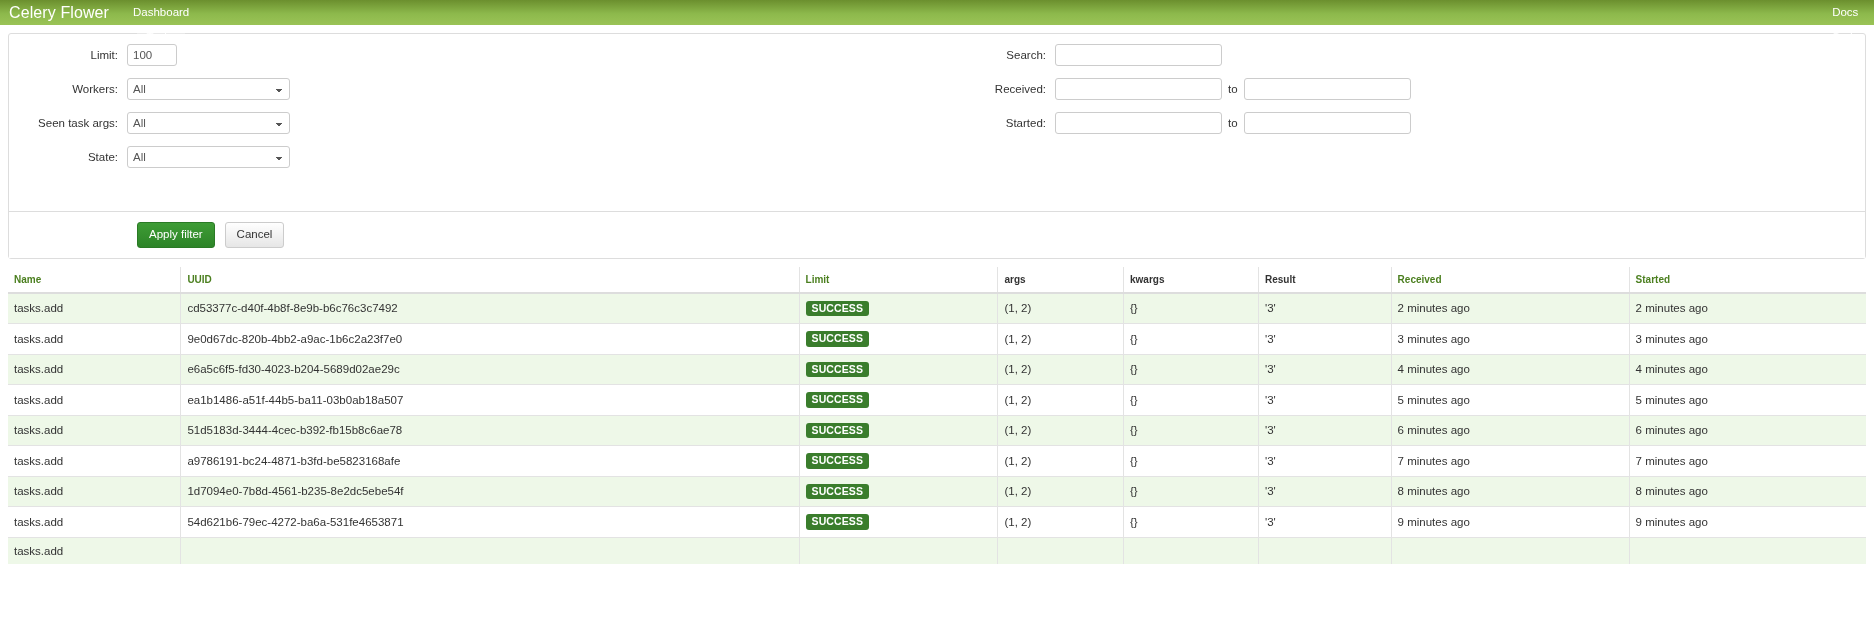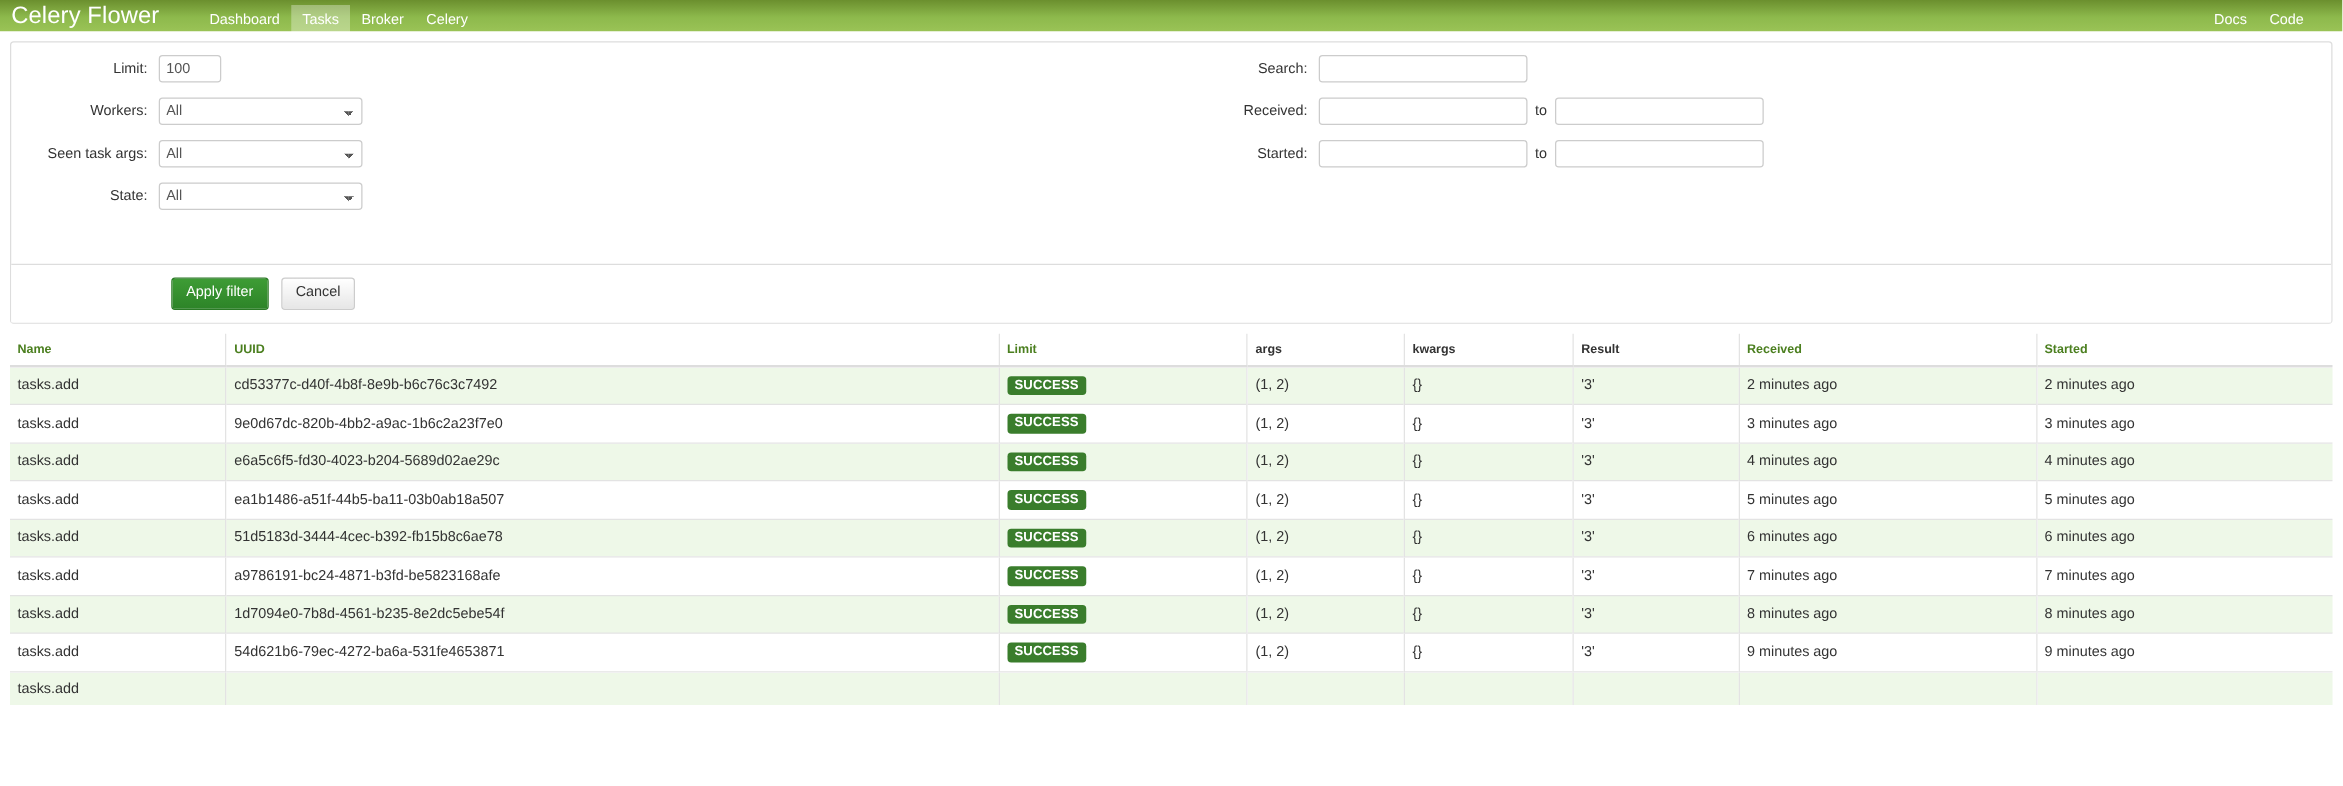--- a/index.html
+++ b/index.html
@@ -16,28 +16,28 @@
   
   .navbar {
     height: 25px;
     background: linear-gradient(to bottom, #6b8f2e 0%, #8db94c 55%, #9ac356 100%);
     display: flex;
     align-items: stretch;
     position: relative;
   }
   .brand {
     color: #ffffff;
-    font-size: 19px;
+    font-size: 16px;
     line-height: 25px;
     padding: 0 15px 0 9px;
     white-space: nowrap;
     text-decoration: none;
     letter-spacing: .1px;
   }
-  .nav-list { display: flex; align-items: center; list-style: none; margin: 16px; padding: 0; }
+  .nav-list { display: flex; align-items: center; list-style: none; margin: 0; padding: 0; flex-direction: column; }
   .nav-list.right { margin-left: auto; padding-right: 6px; }
   .nav-item {
     color: #ffffff;
     font-size: 11.5px;
     line-height: 25px;
     padding: 0 9px;
     white-space: nowrap;
     text-decoration: none;
     display: block;
   }

